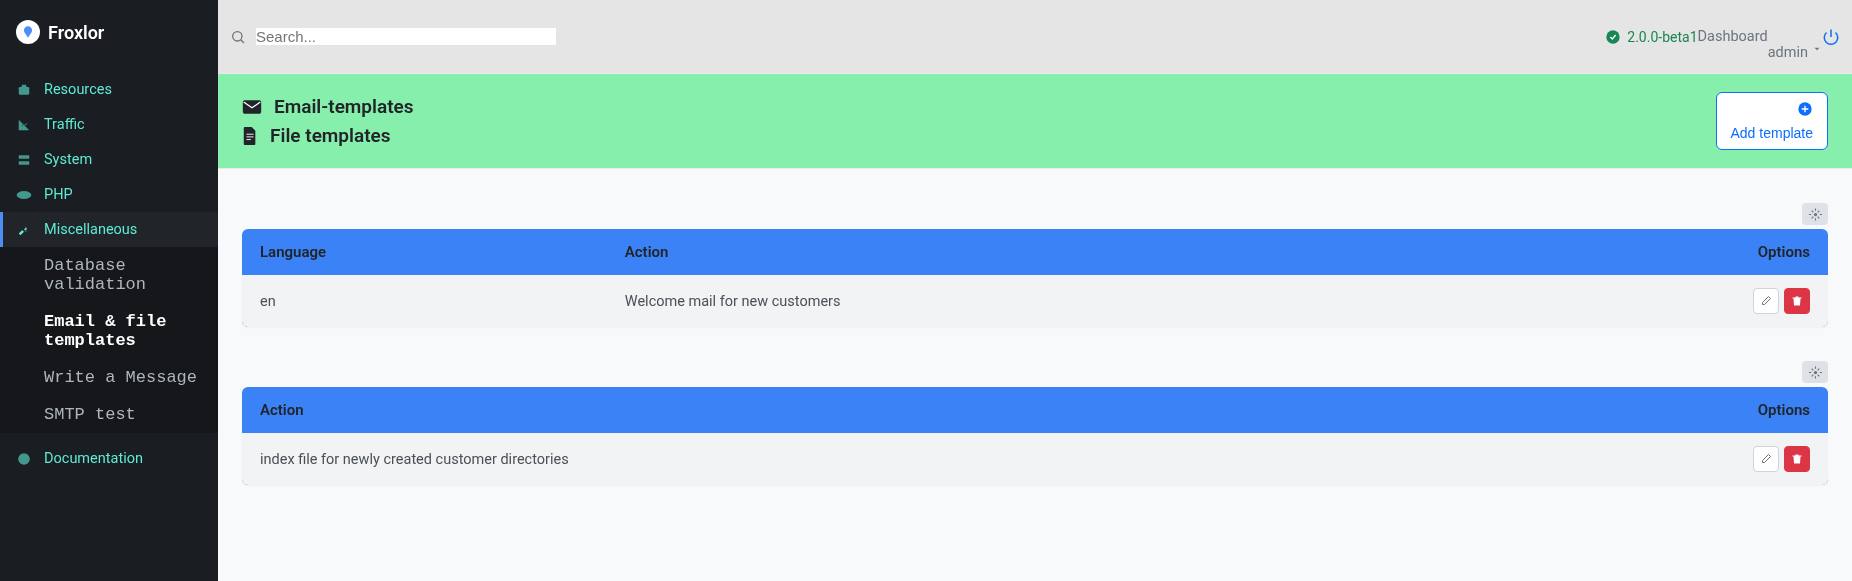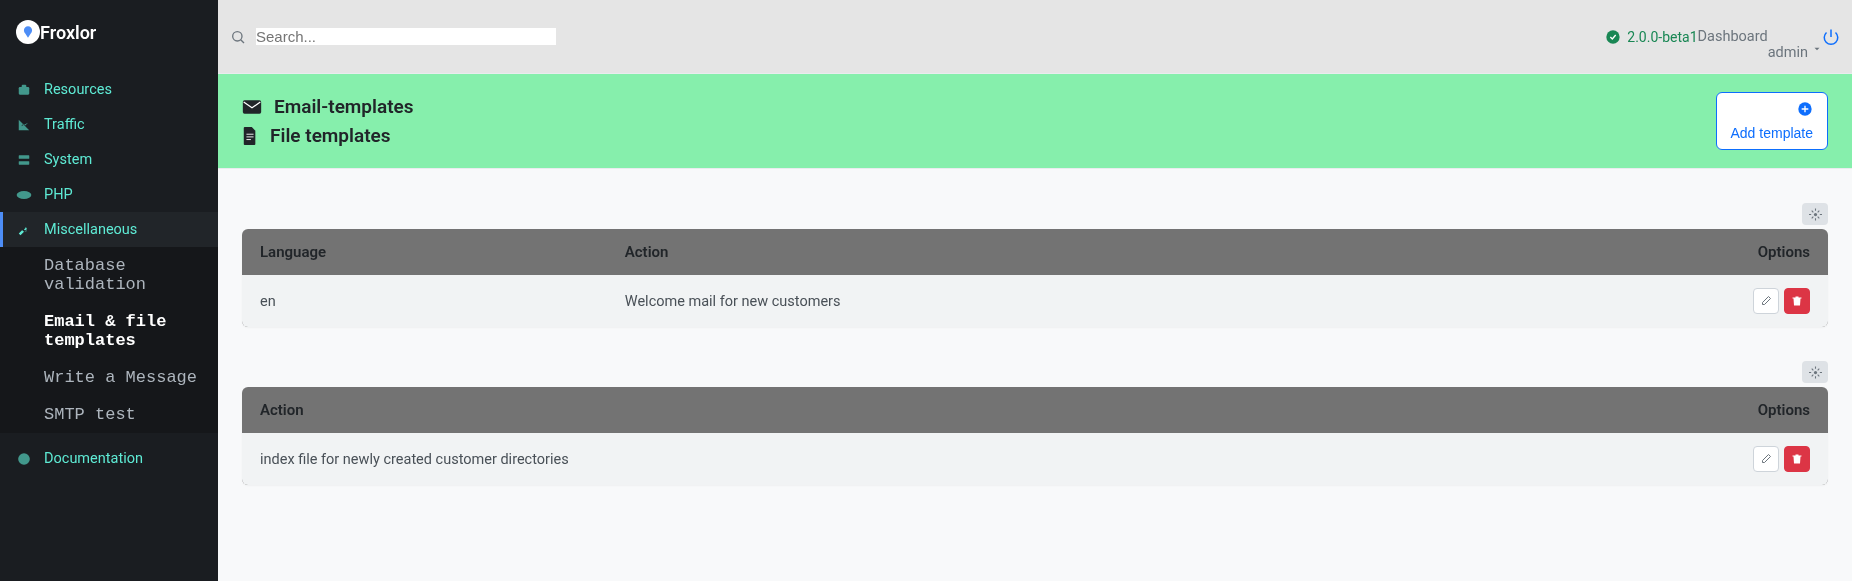--- a/index.html
+++ b/index.html
@@ -1,20 +1,20 @@
 <!DOCTYPE html>
 <html><head>
 <meta charset="utf-8">
 <style>
 * { margin: 0; padding: 0; box-sizing: border-box; }
 body { font-family: -apple-system, BlinkMacSystemFont, "Segoe UI", Roboto, sans-serif; background: #f8f9fa; color: #212529; font-size: 14px; }
 .app { display: flex; min-height: 100vh; }
 
 .sidebar { width: 218px; background: #1a1d21; color: #adb5bd; flex-shrink: 0; }
-.logo-area { padding: 20px 16px; display: flex; align-items: center; }
+.logo-area { padding: 20px 16px; display: flex; align-items: center; gap: 8px; }
 .logo-icon { width: 24px; height: 24px; background: #fff; border-radius: 50%; display: flex; align-items: center; justify-content: center; color: #4d8df6; }
 .logo-text { color: #fff; font-weight: 600; font-size: 18px; }
 
 .nav { list-style: none; padding-top: 8px; }
 .nav-item { display: flex; align-items: center; padding: 9px 16px; gap: 12px; cursor: pointer; color: #5eead4; }
 .nav-item.active { background: #212529; border-left: 3px solid #4d8df6; padding-left: 13px; }
 .nav-item .nav-icon { width: 16px; display: flex; align-items: center; justify-content: center; opacity: 0.6; }
 .nav-item.active .nav-icon { opacity: 1; }
 .nav-label { font-size: 14.5px; }
 
@@ -36,21 +36,21 @@
 .titles { display: flex; flex-direction: column; gap: 6px; }
 .title-line { display: flex; align-items: center; gap: 12px; font-size: 19px; font-weight: 600; color: #212529; }
 .btn-outline { border: 1px solid #0d6efd; color: #0d6efd; background: #fff; padding: 8px 14px; border-radius: 6px; display: flex; align-items: flex-end; gap: 8px; cursor: pointer; font-size: 14px; flex-direction: column; }
 
 .content { padding: 34px 24px; }
 
 .table-section { margin-bottom: 34px; }
 .gear-row { display: flex; justify-content: flex-end; margin-bottom: 4px; }
 .gear-btn { background: #dee2e6; border: none; border-radius: 4px; width: 26px; height: 22px; display: flex; align-items: center; justify-content: center; cursor: pointer; color: #6c757d; }
 
-.table { width: 100%; background: #737373; border-radius: 6px; overflow: hidden; border-collapse: collapse; box-shadow: 0 1px 2px rgba(0,0,0,0.04); }
+.table { width: 100%; background: #3b82f6; border-radius: 6px; overflow: hidden; border-collapse: collapse; box-shadow: 0 1px 2px rgba(0,0,0,0.04); }
 .table th { text-align: left; padding: 14px 18px; font-weight: 600; font-size: 15px; color: #212529; }
 .table th.right { text-align: right; }
 .table td { padding: 13px 18px; font-size: 14.5px; color: #495057; }
 .table td.right { text-align: right; }
 .table tbody tr { background: #f1f3f4; }
 
 .action-btns { display: inline-flex; gap: 5px; }
 .icon-btn { width: 26px; height: 26px; border-radius: 4px; display: flex; align-items: center; justify-content: center; cursor: pointer; border: 1px solid #ced4da; background: #fff; color: #6c757d; }
 .icon-btn.danger { background: #dc3545; border-color: #dc3545; color: #fff; }
 

